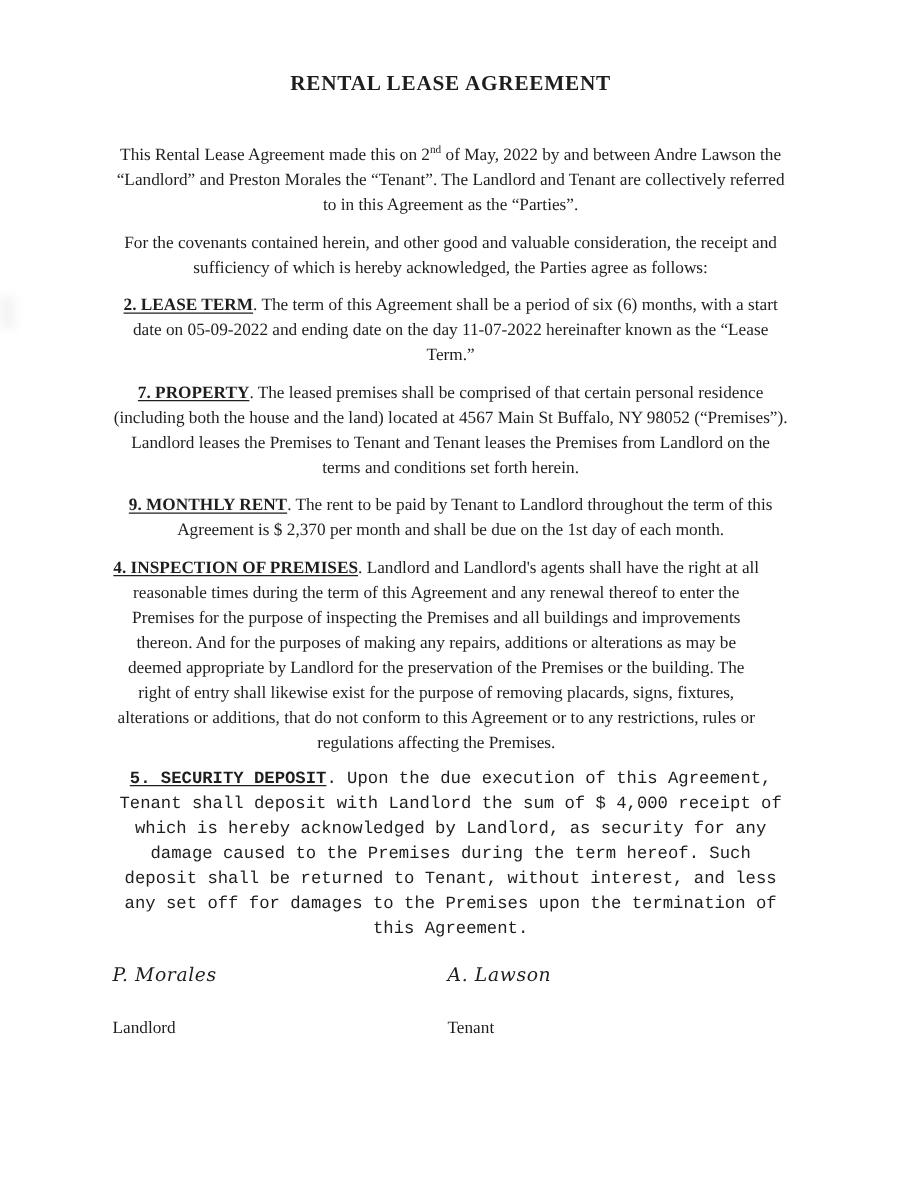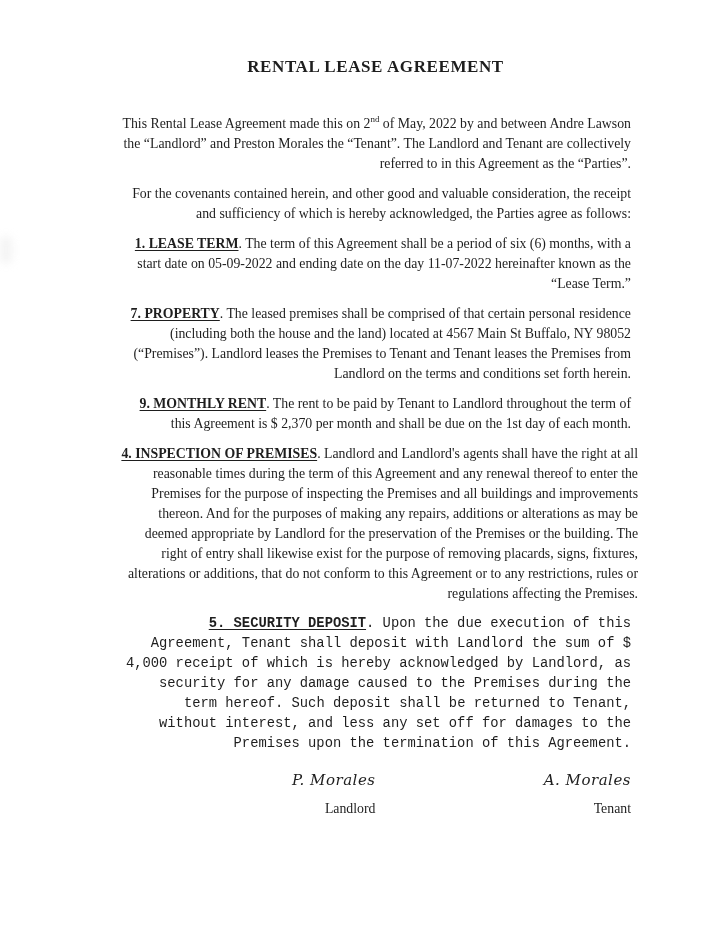--- a/index.html
+++ b/index.html
@@ -14,64 +14,63 @@
     height:948px;
     margin:0 auto;
     background:var(--paper);
     color:var(--ink);
     font-family:"Liberation Serif", serif;
     font-size:13.8px;
     line-height:20px;
     overflow:hidden;
   }
   .content{
-    padding:56px 92px 0 120px;
+    padding:56px 92px 0 90px;
   }
   .doc-title{
     font-size:17px;
     font-weight:bold;
     letter-spacing:0.6px;
     text-align:center;
     margin:0 0 36px 0;
     line-height:22px;
   }
   p.para{
     margin:0 0 10px 0;
-    text-align:right;
+    text-align:center;
   }
   .section-heading{
     font-weight:bold;
     text-decoration:underline;
     text-underline-offset:2px;
   }
   .gap-lg{margin-top:24px;}
   .gap-md{margin-top:13px;font-family:Liberation Mono, monospace;}
   .narrow{width:518px;font-family:Liberation Serif, serif;}
   sup.ord{
     font-size:9px;
     line-height:0;
     vertical-align:super;
   }
   .sig-row{
     display:flex;
     margin-top:16px;
-    text-align:right;
   }
   .sig-col{
     width:268px;
   }
   .signature{
     font-family:"DejaVu Serif", serif;
     font-style:italic;
     font-weight:500;
     font-size:15px;
     letter-spacing:0.5px;
   }
   .sig-label{
-    margin-top:9px;
+    margin-top:22px;
     font-size:13.8px;
   }
   .scan-smudge{
     position:absolute;
     left:0;
     top:237px;
     width:12px;
     height:26px;
     background:#ececec;
     filter:blur(4px);
@@ -85,35 +84,35 @@
   <div class="scan-smudge"></div>
 
   <div class="content">
 
     <h1 class="doc-title">RENTAL LEASE AGREEMENT</h1>
 
     <p class="para"><span>This Rental Lease Agreement made this on 2</span><sup class="ord">nd</sup><span> of May, 2022 by and between Andre Lawson the “Landlord” and Preston Morales the “Tenant”. The Landlord and Tenant are collectively referred to in this Agreement as the “Parties”.</span></p>
 
     <p class="para">For the covenants contained herein, and other good and valuable consideration, the receipt and sufficiency of which is hereby acknowledged, the Parties agree as follows:</p>
 
-    <p class="para"><span class="section-heading">1. LEASE TERM</span><span>. The term of this Agreement shall be a period of six (6) months, with a start date on 05-09-2022 and ending date on the day 11-07-2022 hereinafter known as the “Lease Term.”</span></p>
+    <p class="para"><span class="section-heading">2. LEASE TERM</span><span>. The term of this Agreement shall be a period of six (6) months, with a start date on 05-09-2022 and ending date on the day 11-07-2022 hereinafter known as the “Lease Term.”</span></p>
 
     <p class="para"><span class="section-heading">7. PROPERTY</span><span>. The leased premises shall be comprised of that certain personal residence (including both the house and the land) located at 4567 Main St Buffalo, NY 98052 (“Premises”). Landlord leases the Premises to Tenant and Tenant leases the Premises from Landlord on the terms and conditions set forth herein.</span></p>
 
     <p class="para"><span class="section-heading">9. MONTHLY RENT</span><span>. The rent to be paid by Tenant to Landlord throughout the term of this Agreement is $ 2,370 per month and shall be due on the 1st day of each month.</span></p>
 
     <p class="para gap-lg narrow"><span class="section-heading">4. INSPECTION OF PREMISES</span><span>. Landlord and Landlord's agents shall have the right at all reasonable times during the term of this Agreement and any renewal thereof to enter the Premises for the purpose of inspecting the Premises and all buildings and improvements thereon. And for the purposes of making any repairs, additions or alterations as may be deemed appropriate by Landlord for the preservation of the Premises or the building. The right of entry shall likewise exist for the purpose of removing placards, signs, fixtures, alterations or additions, that do not conform to this Agreement or to any restrictions, rules or regulations affecting the Premises.</span></p>
 
     <p class="para gap-md"><span class="section-heading">5. SECURITY DEPOSIT</span><span>. Upon the due execution of this Agreement, Tenant shall deposit with Landlord the sum of $ 4,000 receipt of which is hereby acknowledged by Landlord, as security for any damage caused to the Premises during the term hereof. Such deposit shall be returned to Tenant, without interest, and less any set off for damages to the Premises upon the termination of this Agreement.</span></p>
 
     <div class="sig-row">
       <div class="sig-col">
         <div class="signature">P. Morales</div>
         <div class="sig-label">Landlord</div>
       </div>
       <div class="sig-col">
-        <div class="signature">A. Morales</div>
+        <div class="signature">A. Lawson</div>
         <div class="sig-label">Tenant</div>
       </div>
     </div>
 
   </div>
 </div>
 
 </body></html>

